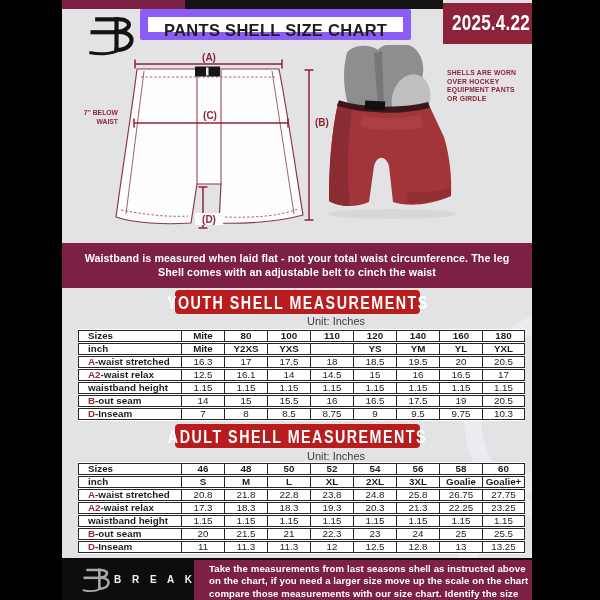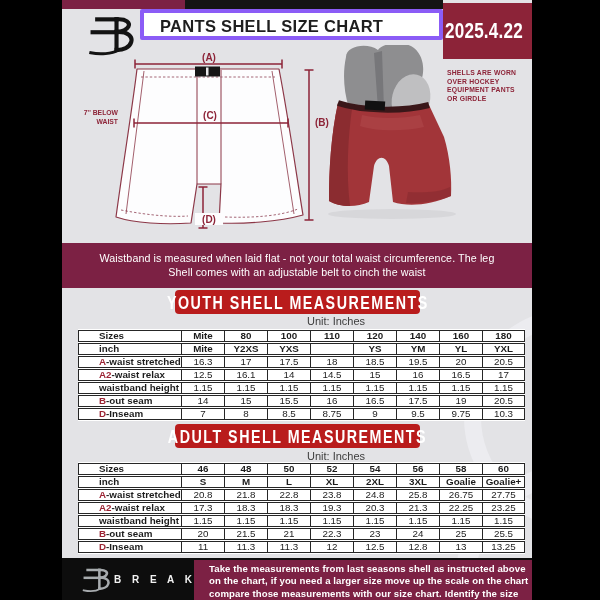--- a/index.html
+++ b/index.html
@@ -4,58 +4,58 @@
 <style>
   html,body{margin:0;padding:0;background:#000;}
   .stage{position:relative;width:600px;height:600px;background:#000;overflow:hidden;
          font-family:"Liberation Sans",sans-serif;}
   .page{position:absolute;left:62px;top:0;width:470px;height:600px;background:#e3e3e6;overflow:hidden;}
 
   
   .strip-maroon{position:absolute;left:0;top:0;width:123px;height:9px;background:#7c2144;}
   .strip-black{position:absolute;left:123px;top:0;width:258px;height:9px;background:#141414;}
   .logo{position:absolute;left:26px;top:13px;width:46px;height:44px;}
-  .title-box{position:absolute;left:78px;top:9px;width:303px;height:31px;background:#fff;
-             border:4px solid #8b5cf6;box-sizing:border-box;border-radius:2px;z-index:3;}
+  .title-box{position:absolute;left:78px;top:9px;width:271px;height:31px;background:#fff;
+             border:8px solid #8b5cf6;box-sizing:border-box;border-radius:2px;z-index:3;}
   .title-box span{display:block;font-size:16.5px;font-weight:700;letter-spacing:.3px;color:#1e1e1e;
                   line-height:27px;padding-left:16px;white-space:nowrap;}
-  .date-box{position:absolute;left:381px;top:3px;width:89px;height:56px;background:#8c2338;z-index:3;
-            display:flex;align-items:center;justify-content:flex-start;}
+  .date-box{position:absolute;left:381px;top:3px;width:89px;height:41px;background:#8c2338;z-index:3;
+            display:flex;align-items:center;justify-content:flex-end;}
   .date-box span{color:#fff;font-size:18px;font-weight:700;transform:scale(.95,1.25);letter-spacing:.2px;}
 
   
   .diagram{position:absolute;left:0;top:45px;width:470px;height:198px;}
   .caption{position:absolute;left:385px;top:69px;width:80px;z-index:2;}
   .caption span{display:block;font-size:6.8px;line-height:8.6px;font-weight:700;color:#8d2438;letter-spacing:.2px;}
 
   
   .band{position:absolute;left:0;top:243px;width:470px;height:45px;background:#7c2144;z-index:2;
         display:flex;flex-direction:column;justify-content:center;}
-  .band div{color:#fff;font-size:10.7px;line-height:13.6px;font-weight:400;text-align:center;letter-spacing:.1px;}
+  .band div{color:#fff;font-size:10.7px;line-height:13.6px;font-weight:700;text-align:center;letter-spacing:.1px;}
 
   
   .banner{position:absolute;left:113px;width:245px;height:24px;background:#b91c1c;border-radius:4px;
           display:flex;align-items:center;justify-content:center;z-index:2;}
   .banner span{color:#fff;font-size:15px;font-weight:700;letter-spacing:1.6px;transform:scale(.95,1.25);white-space:nowrap;}
   .banner.youth{top:290px;}
   .banner.adult{top:424px;}
   .unit{position:absolute;left:0;width:548px;text-align:center;font-size:11px;color:#3d3d3d;z-index:2;}
   .unit.youth{top:315px;}
   .unit.adult{top:450px;}
 
   
   table.meas{position:absolute;left:16px;width:447px;border-collapse:separate;border-spacing:0 1px;
              table-layout:fixed;background:#fff;z-index:2;}
   table.meas.youth{top:329px;}
   table.meas.adult{top:462px;}
   .meas td{border-top:1px solid #262626;border-bottom:1px solid #262626;border-left:1px solid #262626;
            background:#fff;height:10px;line-height:10px;font-size:9.8px;color:#1c1c1c;
            padding:0;text-align:center;overflow:hidden;white-space:nowrap;}
   .meas td:last-child{border-right:1px solid #262626;}
-  .meas td.lbl{text-align:left;padding-left:20px;font-weight:700;}
+  .meas td.lbl{text-align:left;padding-left:9px;font-weight:700;}
   .meas tr.hdr td{font-weight:700;}
   .meas .pfx{color:#9c2433;}
 
   
   .wm{position:absolute;border-radius:50%;z-index:1;}
   .wm1{left:402px;top:308px;width:185px;height:185px;border:17px solid #ececf0;}
   .wm2{left:392px;top:462px;width:210px;height:210px;border:20px solid #ececf0;}
 
   
   .footer{position:absolute;left:0;top:558px;width:470px;height:42px;background:#0d0d0d;z-index:4;}

